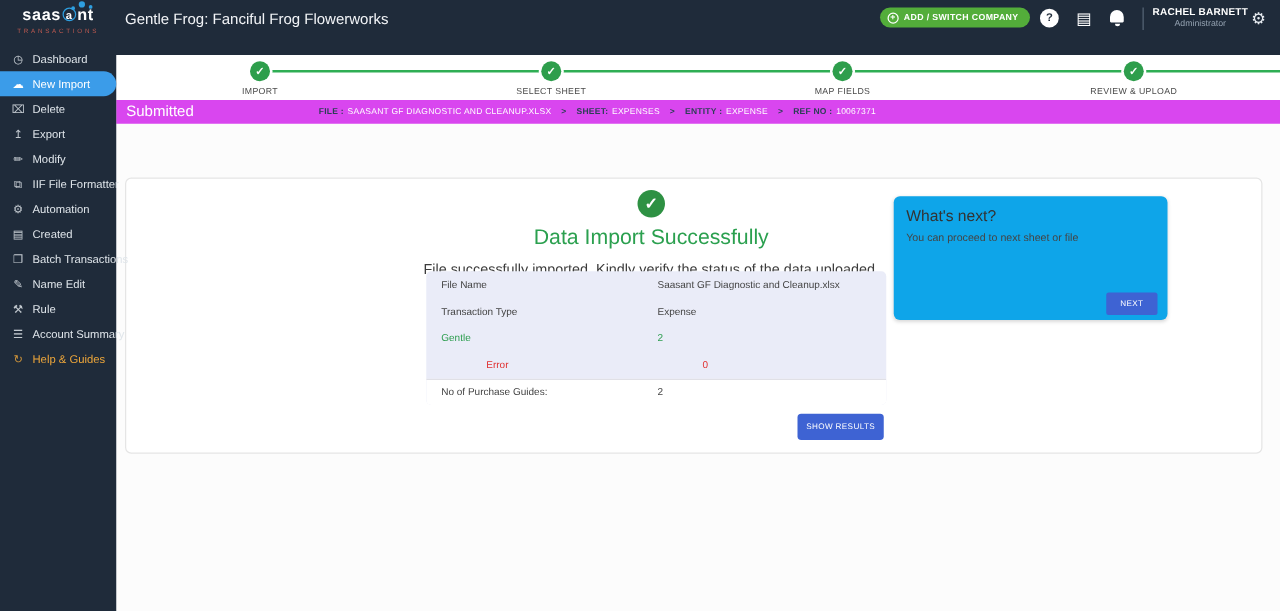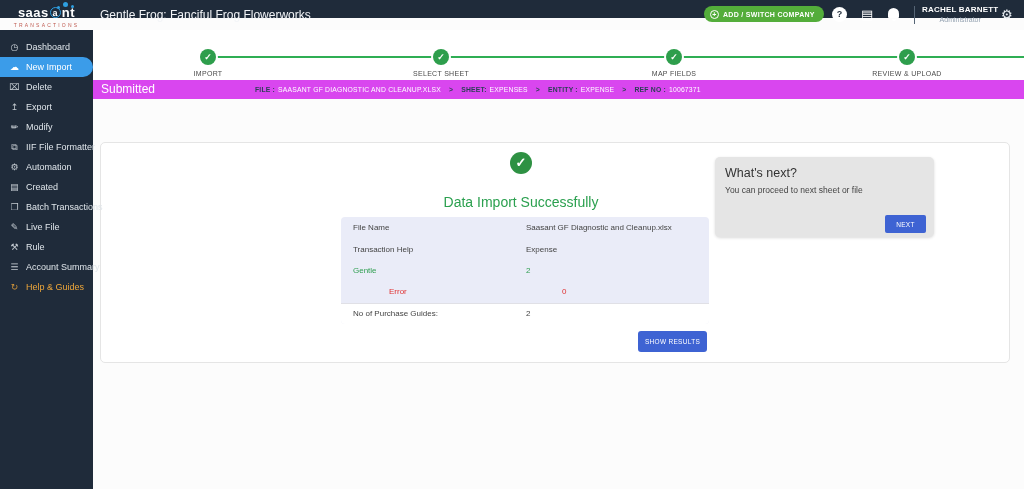--- a/index.html
+++ b/index.html
@@ -1,20 +1,20 @@
 <!DOCTYPE html>
 <html><head>
 <meta charset="utf-8">
 <style>
   * { margin:0; padding:0; box-sizing:border-box; }
   html,body { width:1024px; height:489px; overflow:hidden; font-family:"Liberation Sans", sans-serif; background:#fff; }
   #app { position:relative; width:1024px; height:489px; background:#fcfcfc; }
 
   
-  .topbar { position:absolute; left:0; top:0; width:1024px; height:18px; background:#1f2b3a; z-index:5; }
+  .topbar { position:absolute; left:0; top:0; width:1024px; height:44px; background:#1f2b3a; z-index:5; }
   .logo-block { position:absolute; left:0; top:0; width:93px; height:30px; text-align:center; padding-top:3px; }
   .logo-text { font-size:13px; font-weight:bold; color:#fff; letter-spacing:.5px; line-height:13px; position:relative; display:inline-block; }
   .logo-a { display:inline-block; width:11px; height:11px; line-height:10px; border:1.5px solid #2e9fe0; border-radius:50%; text-align:center; font-size:9px; vertical-align:1px; margin:0 1px; }
   .logo-dots { position:absolute; right:-2px; top:-4px; width:20px; height:8px; }
   .logo-dots i { position:absolute; background:#2e9fe0; border-radius:50%; }
   .logo-dots i:nth-child(1){ width:3px; height:3px; left:0; top:4px;}
   .logo-dots i:nth-child(2){ width:5px; height:5px; left:6px; top:0;}
   .logo-dots i:nth-child(3){ width:3px; height:3px; left:14px; top:3px;}
   .logo-sub { font-size:5px; letter-spacing:2.2px; color:#bf5a50; margin-top:1px; }
   .company-title { position:absolute; left:100px; top:0; height:30px; line-height:30px; font-size:12px; color:#f2f4f7; }
@@ -57,34 +57,34 @@
   .status-title { position:absolute; left:8px; top:0; height:19px; line-height:19px; color:#fff; font-size:12px; }
   .breadcrumb { position:absolute; left:162px; top:0; height:19px; line-height:19px; font-size:6.8px; letter-spacing:.2px; white-space:nowrap; }
   .crumb-label { color:#2b3f55; font-weight:bold; margin-right:3px; }
   .crumb-value { color:#fff; }
   .crumb-sep { color:#2b3f55; margin:0 8px; font-weight:bold; }
 
   
   .main-card { position:absolute; left:7px; top:112px; width:910px; height:221px; background:#fff; border:1px solid #e5e5e5; border-radius:5px; }
   .success-block { position:absolute; left:0; top:9px; width:840px; text-align:center; }
   .big-check { width:22px; height:22px; background:#2e9143; border-radius:50%; color:#fff; font-size:13px; font-weight:bold; line-height:22px; text-align:center; margin:0 auto; }
-  .result-title { margin-top:20px; font-size:14px; color:#2ba04f; }
+  .result-title { margin-top:6px; font-size:17px; color:#2ba04f; }
   .result-subtitle { margin-top:10px; font-size:11.5px; color:#3c3c3c; }
 
   .result-table { position:absolute; left:240px; top:74px; width:368px; background:#eaecf8; border-radius:4px; overflow:hidden; }
   .trow { height:21.4px; display:flex; align-items:center; font-size:8px; color:#444; }
   .tlabel { width:185px; padding-left:12px; flex:none; }
   .tvalue { flex:1; }
   .trow.tone-success { color:#2e9e50; }
   .trow.tone-error { color:#e03131;padding-left:36px; }
   .trow.tone-plain { background:#fff; border-top:1px solid #e0e0e6; }
 
   .show-results-btn { position:absolute; left:537px; top:188px; width:69px; height:21px; background:#3e63d3; border:none; border-radius:3px; color:#fff; font-size:6.5px; letter-spacing:.3px; cursor:pointer; font-family:"Liberation Sans",sans-serif; }
 
-  .whats-next { position:absolute; left:614px; top:14px; width:219px; height:80px; background:#e5e5e5; border-radius:5px; box-shadow:0 1px 3px rgba(0,0,0,.15); }
+  .whats-next { position:absolute; left:614px; top:14px; width:219px; height:99px; background:#0ea5e9; border-radius:5px; box-shadow:0 1px 3px rgba(0,0,0,.15); }
   .wn-title { padding:9px 0 0 10px; font-size:12.5px; color:#333; }
   .wn-body { padding:5px 0 0 10px; font-size:8.5px; color:#444; }
   .next-btn { position:absolute; right:8px; bottom:4px; width:41px; height:18px; background:#3e63d3; border:none; border-radius:2px; color:#fff; font-size:6.5px; letter-spacing:.3px; cursor:pointer; font-family:"Liberation Sans",sans-serif; }
 </style>
 </head>
 <body>
 
 <div id="app">
 
   <div class="topbar">
@@ -148,21 +148,21 @@
       <div class="side-item">
         <span class="icn">▤</span>
         <span class="lbl">Created</span>
       </div>
       <div class="side-item">
         <span class="icn">❐</span>
         <span class="lbl">Batch Transactions</span>
       </div>
       <div class="side-item">
         <span class="icn">✎</span>
-        <span class="lbl">Live File</span>
+        <span class="lbl">Name Edit</span>
       </div>
       <div class="side-item">
         <span class="icn">⚒</span>
         <span class="lbl">Rule</span>
       </div>
       <div class="side-item">
         <span class="icn">☰</span>
         <span class="lbl">Account Summary</span>
       </div>
       <div class="side-item accent">
@@ -198,29 +198,30 @@
 
     <div class="statusbar">
       <div class="status-title">Submitted</div>
       <div class="breadcrumb"><span class="crumb-label">FILE :</span><span class="crumb-value">SAASANT GF DIAGNOSTIC AND CLEANUP.XLSX</span><span class="crumb-sep">&gt;</span><span class="crumb-label">SHEET:</span><span class="crumb-value">EXPENSES</span><span class="crumb-sep">&gt;</span><span class="crumb-label">ENTITY :</span><span class="crumb-value">EXPENSE</span><span class="crumb-sep">&gt;</span><span class="crumb-label">REF NO :</span><span class="crumb-value">10067371</span></div>
     </div>
 
     <div class="main-card">
       <div class="success-block">
         <div class="big-check">✓</div>
         <div class="result-title">Data Import Successfully</div>
+        <div class="result-subtitle">File successfully imported. Kindly verify the status of the data uploaded.</div>
       </div>
 
       <div class="result-table">
           <div class="trow tone-default">
             <span class="tlabel">File Name</span>
             <span class="tvalue">Saasant GF Diagnostic and Cleanup.xlsx</span>
           </div>
           <div class="trow tone-default">
-            <span class="tlabel">Transaction Help</span>
+            <span class="tlabel">Transaction Type</span>
             <span class="tvalue">Expense</span>
           </div>
           <div class="trow tone-success">
             <span class="tlabel">Gentle</span>
             <span class="tvalue">2</span>
           </div>
           <div class="trow tone-error">
             <span class="tlabel">Error</span>
             <span class="tvalue">0</span>
           </div>

